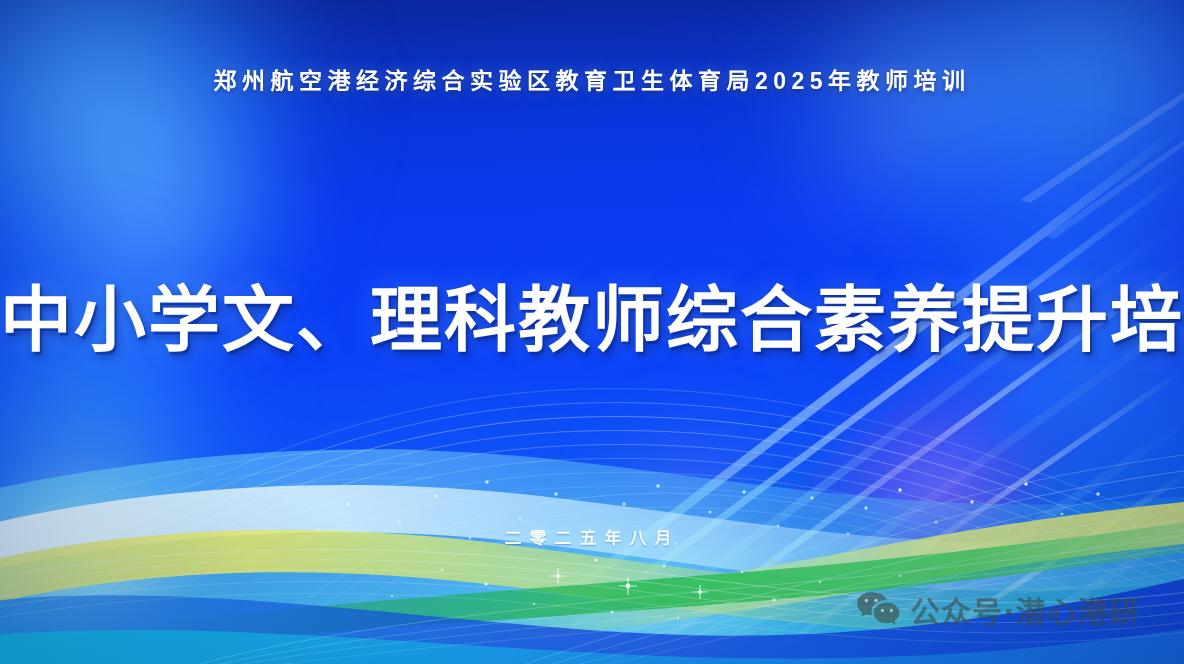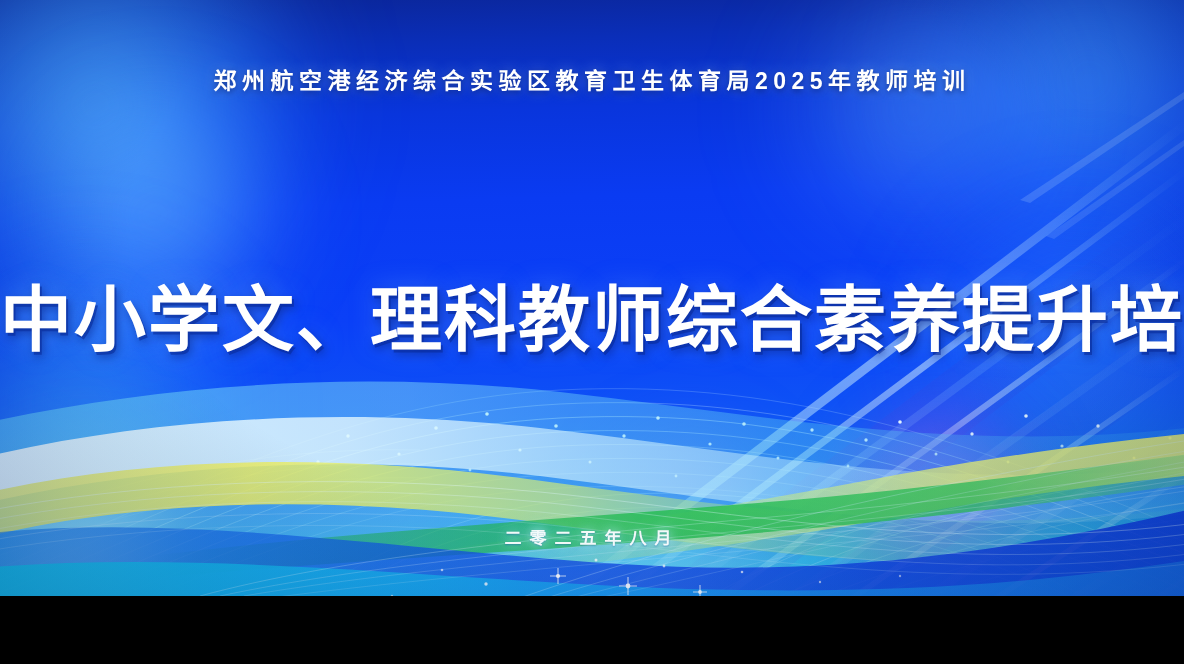--- a/index.html
+++ b/index.html
@@ -2,21 +2,21 @@
 <html lang="zh-CN"><head>
 <meta charset="utf-8">
 <title>培训背景板</title>
 <style>
   html,body{margin:0;padding:0;background:#000;}
   *{box-sizing:border-box;}
 
   .stage{
     position:relative;
     width:1184px;
-    height:596px;
+    height:664px;
     overflow:hidden;
     font-family:"Liberation Sans","DejaVu Sans",sans-serif;
     background:#0A35E6;
     user-select:none;
   }
 
   
   .bg-base{
     position:absolute; inset:0;
     background:
@@ -449,14 +449,31 @@
   </div>
 
   <div class="vignette"></div>
 
   <div class="header-line">郑州航空港经济综合实验区教育卫生体育局2025年教师培训</div>
 
   <h1 class="main-title">中小学文、理科教师综合素养提升培训</h1>
 
   <div class="date-line">二零二五年八月</div>
 
+  <div class="watermark">
+    <span class="wechat-icon">
+      <svg viewBox="0 0 46 40" width="46" height="40">
+        <g fill="#3F4D48" fill-opacity=".88">
+          <path d="M16.2 2.2C8.4 2.2 2.1 7.3 2.1 13.6c0 3.6 2.1 6.8 5.4 8.9l-1.5 4.3 5-2.5c1.6.5 3.4.8 5.2.8l.9-.02c-.4-1.1-.6-2.2-.6-3.4 0-6.6 6.5-11.9 14.5-11.9l.9.02C30.6 5.8 24.1 2.2 16.2 2.2z"></path>
+          <path d="M31.8 12.6c-7.2 0-13 4.6-13 10.3 0 5.7 5.8 10.3 13 10.3 1.6 0 3.1-.2 4.5-.6l4.4 2.2-1.3-3.8c3-1.9 4.9-4.8 4.9-8.1 0-5.7-5.8-10.3-12.5-10.3z"></path>
+        </g>
+        <g fill="#CFE9DC" fill-opacity=".9">
+          <circle cx="11.4" cy="10.6" r="1.75"></circle>
+          <circle cx="21.0" cy="10.6" r="1.75"></circle>
+          <circle cx="27.4" cy="20.4" r="1.6"></circle>
+          <circle cx="36.4" cy="20.4" r="1.6"></circle>
+        </g>
+      </svg>
+    </span>
+    <span class="watermark-text">公众号·潜心港研</span>
+  </div>
 
 </div>
 
 </body></html>

